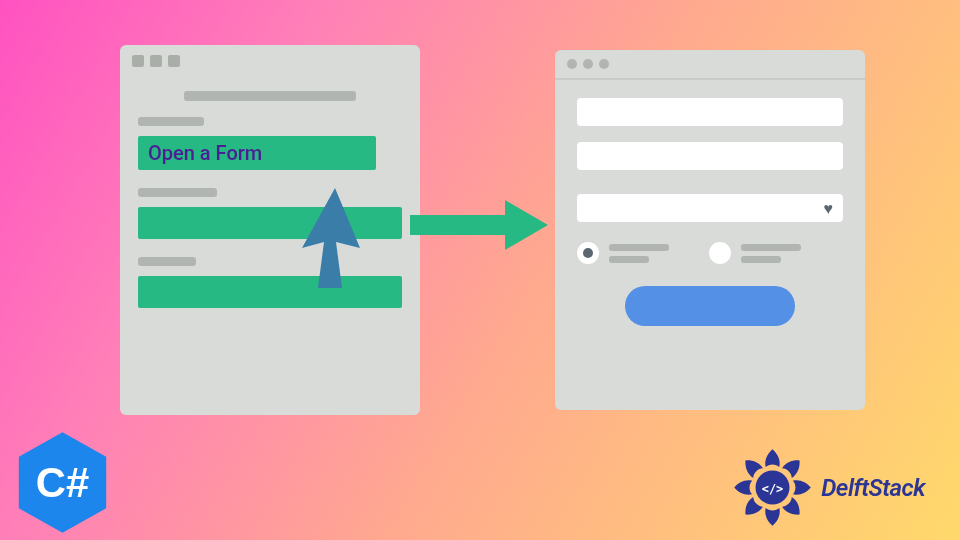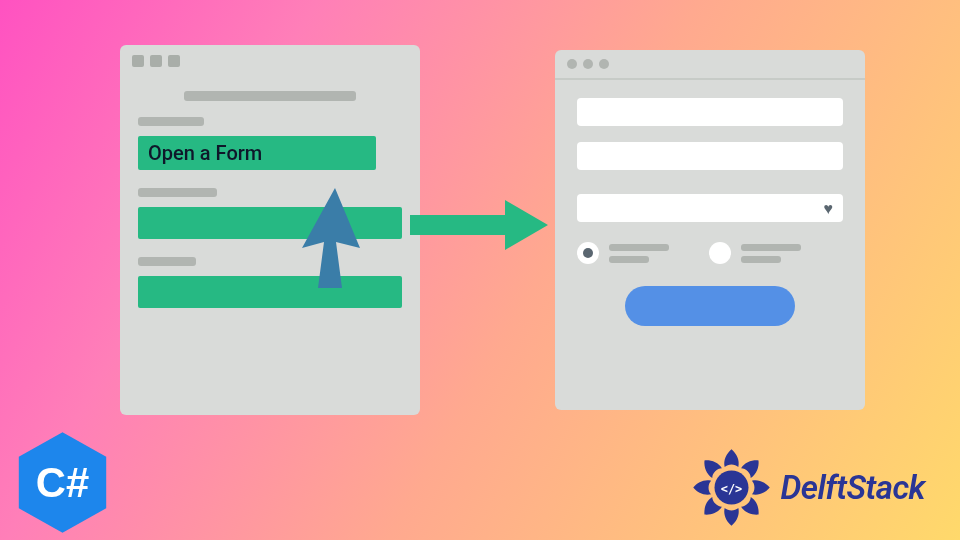--- a/index.html
+++ b/index.html
@@ -44,21 +44,21 @@
     .green-bar {
       background: #26b983;
       border-radius: 2px;
     }
     .open-form-bar {
       position: relative;
       height: 34px;
       display: flex;
       align-items: center;
       padding-left: 10px;
-      color: #0f172a;
+      color: #4c1d95;
       font-size: 20px;
       font-weight: 500;
     }
 
     
     .cursor-arrow {
       position: absolute;
       left: 290px;
       top: 180px;
       width: 90px;
@@ -168,21 +168,21 @@
       display: flex;
       align-items: center;
       gap: 6px;
     }
     .delft-mandala {
       width: 85px;
       height: 85px;
     }
     .delft-text {
       color: #2a3595;
-      font-size: 33px;
+      font-size: 24px;
       font-weight: 600;
       font-style: italic;
       letter-spacing: -0.5px;
     }
   </style>
 </head>
 <body>
 
 <div class="window-left">
   <div class="window-left-header">

